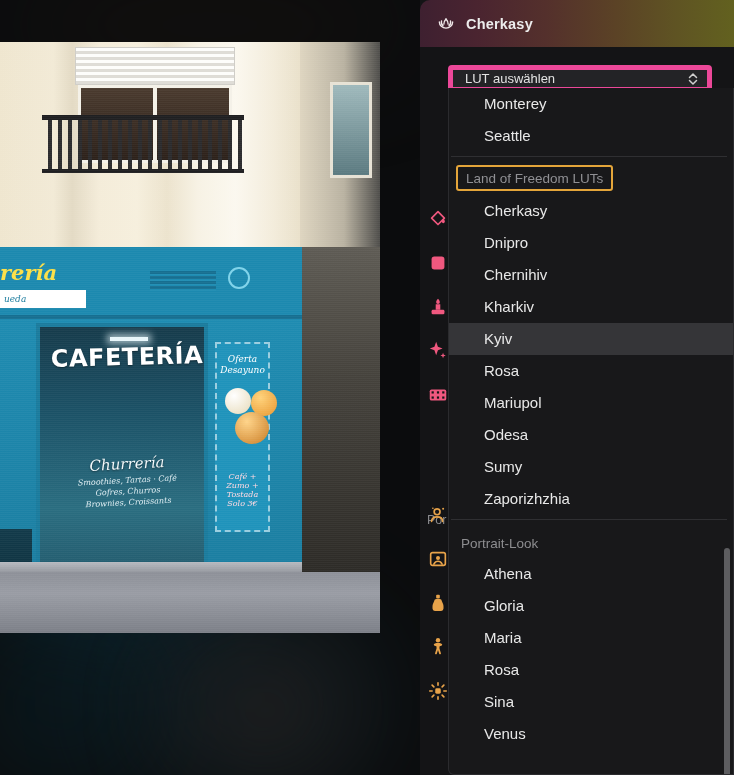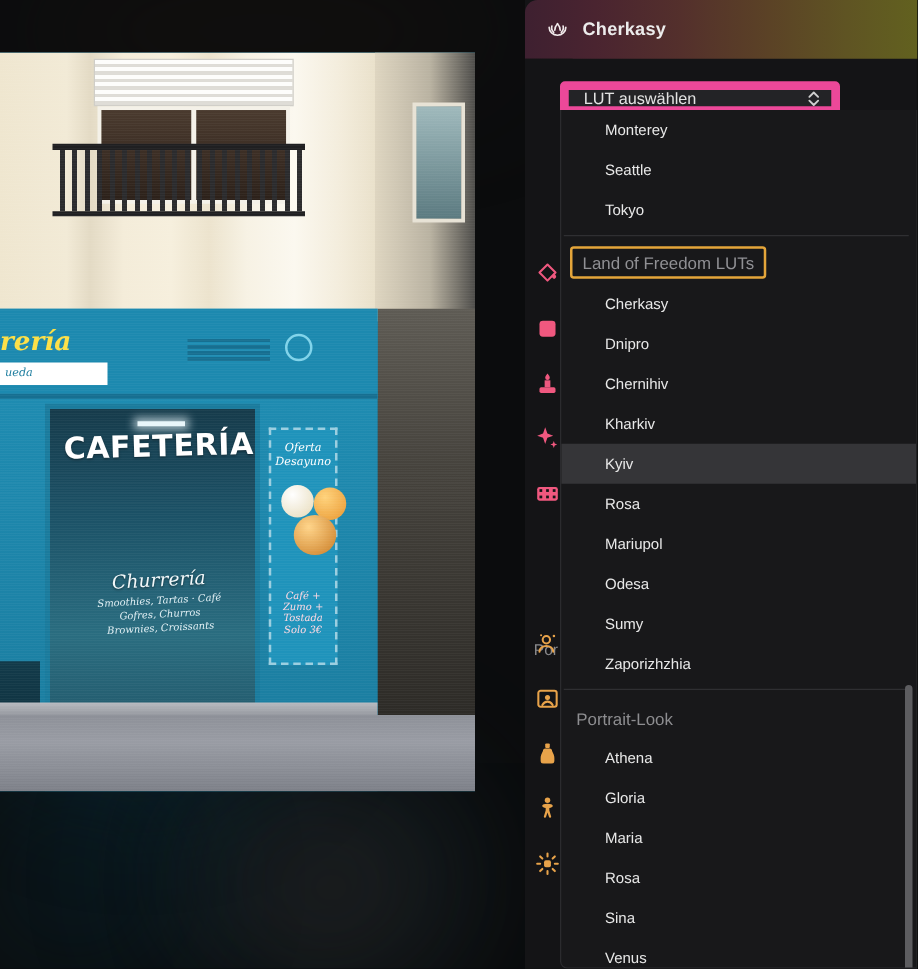--- a/index.html
+++ b/index.html
@@ -190,37 +190,37 @@
   .rail-icon {
     position:absolute; left:7px; width:22px; height:22px;
   }
   .rail-label {
     position:absolute; left:0; width:60px; color:#8b8b8e; font-size:12.5px;
     white-space:nowrap; overflow:hidden;
   }
 
   
   #lut-select {
-    position:absolute; left:28px; top:65px; width:224px; height:27px;
-    background:#232326; border:7px solid #ec4899; border-radius:4px;
+    position:absolute; left:28px; top:65px; width:264px; height:27px;
+    background:#232326; border:5px solid #ec4899; border-radius:4px;
     display:flex; align-items:center; padding:0 8px 0 12px;
   }
   #lut-select .val { flex:1; color:#e3e3e3; font-size:13px; }
   #lut-select .chev { width:12px; height:16px; flex:none; }
 
   
   #lut-listbox {
     position:absolute; left:28px; top:88px; width:286px; height:687px;
     background:#18181a; border:1px solid #2b2b2e; border-top:none;
     border-bottom-left-radius:6px;
     overflow:hidden;
   }
   .opt {
     height:32px; line-height:32px; padding-left:35px;
-    color:#e8e8e8; font-size:12px; white-space:nowrap;
+    color:#e8e8e8; font-size:15px; white-space:nowrap;
   }
   .opt.selected { background:#353538; }
   .group {
     height:32px; line-height:32px; padding-left:12px;
     color:#8d8d90; font-size:13.5px; white-space:nowrap;
   }
   .group.focused {
     display:inline-block; margin-left:7px; padding:0 8px; height:26px; line-height:24px;
     border:2px solid #e4a53a; border-radius:3px; color:#909094;
   }
@@ -400,21 +400,20 @@
         <path d="M2.5 6.5L6 3l3.5 3.5"></path>
           <path d="M2.5 9.5L6 13l3.5-3.5"></path>
       </svg>
     </span>
   </div>
 
   <div id="lut-listbox">
     <div id="list-body">
         <div class="opt">Monterey</div>
         <div class="opt">Seattle</div>
-        <div class="opt">Tokyo</div>
         <div class="sep"></div>
         <div class="group-wrap"><div class="group focused" style="border-color: rgb(228, 165, 58);">Land of Freedom LUTs</div></div>
         <div class="opt">Cherkasy</div>
         <div class="opt">Dnipro</div>
         <div class="opt">Chernihiv</div>
         <div class="opt">Kharkiv</div>
         <div class="opt selected">Kyiv</div>
         <div class="opt">Rosa</div>
         <div class="opt">Mariupol</div>
         <div class="opt">Odesa</div>

